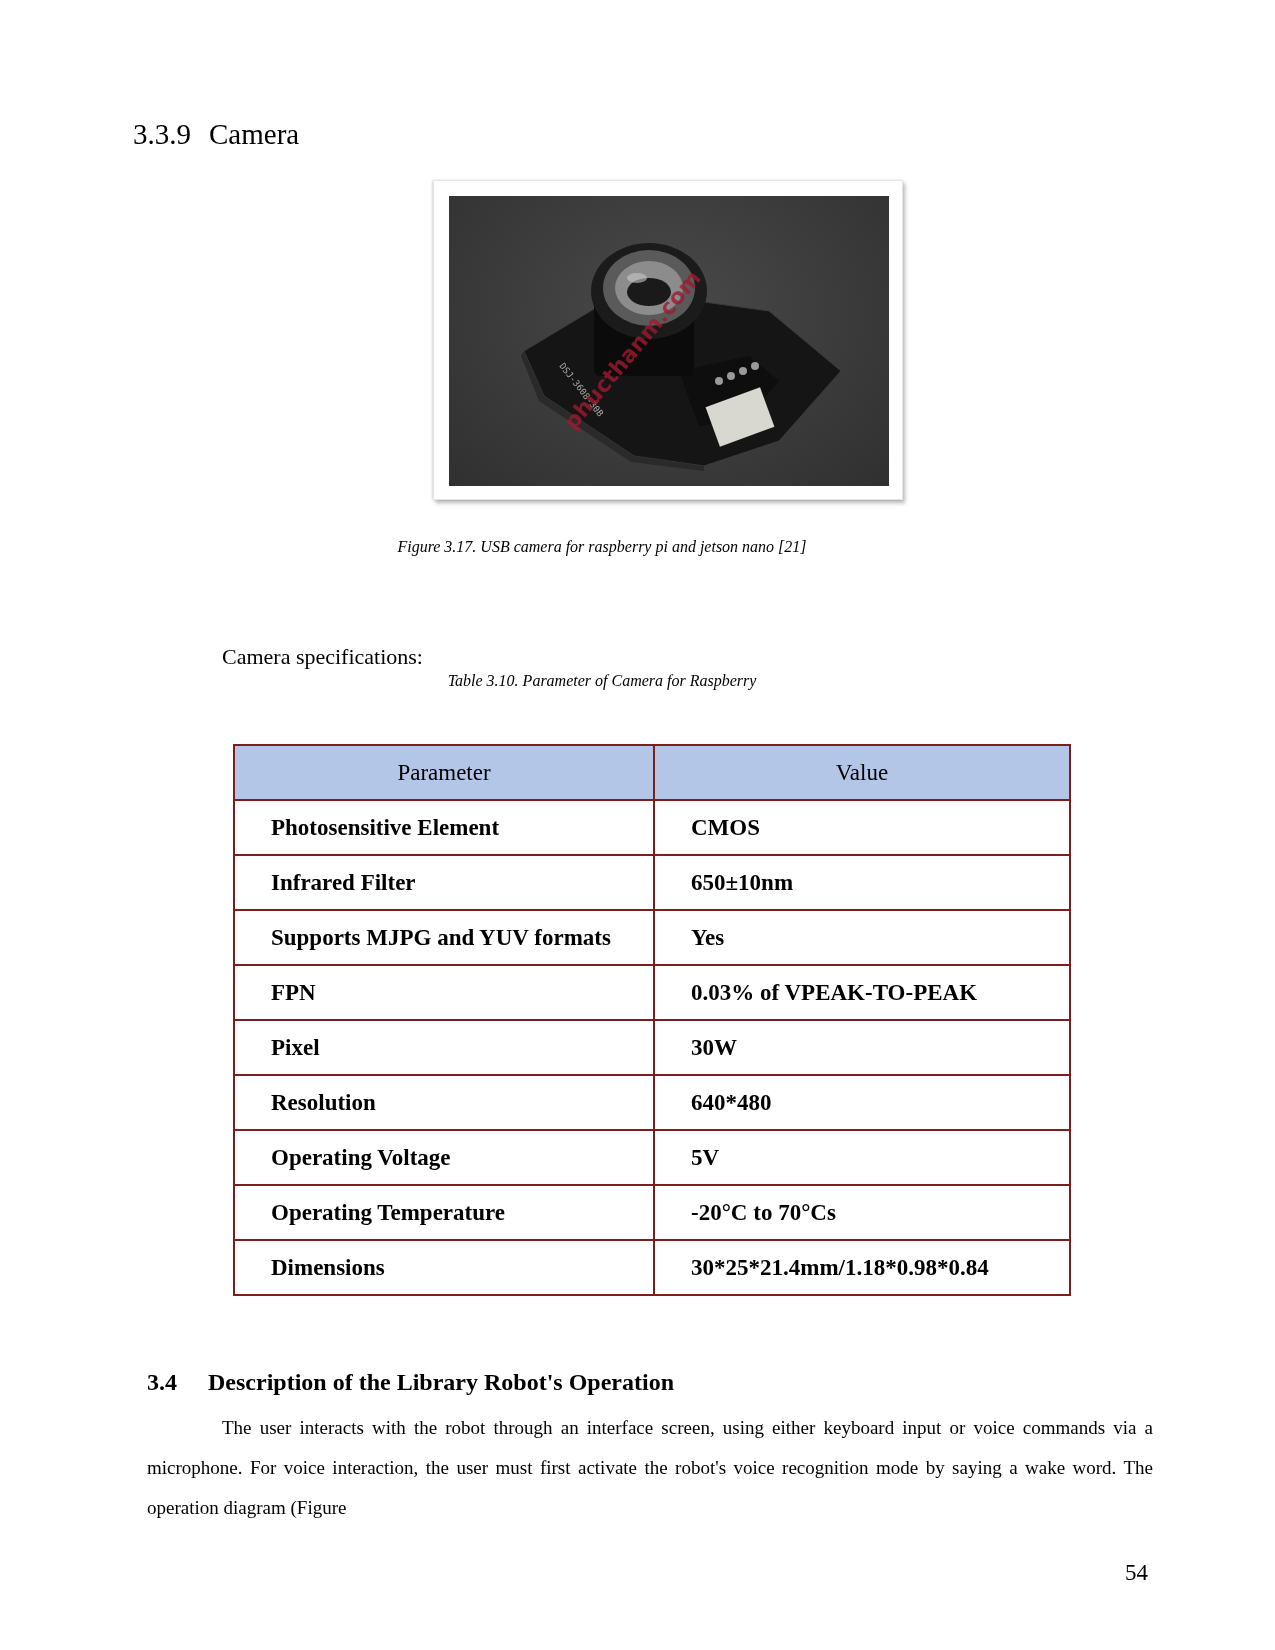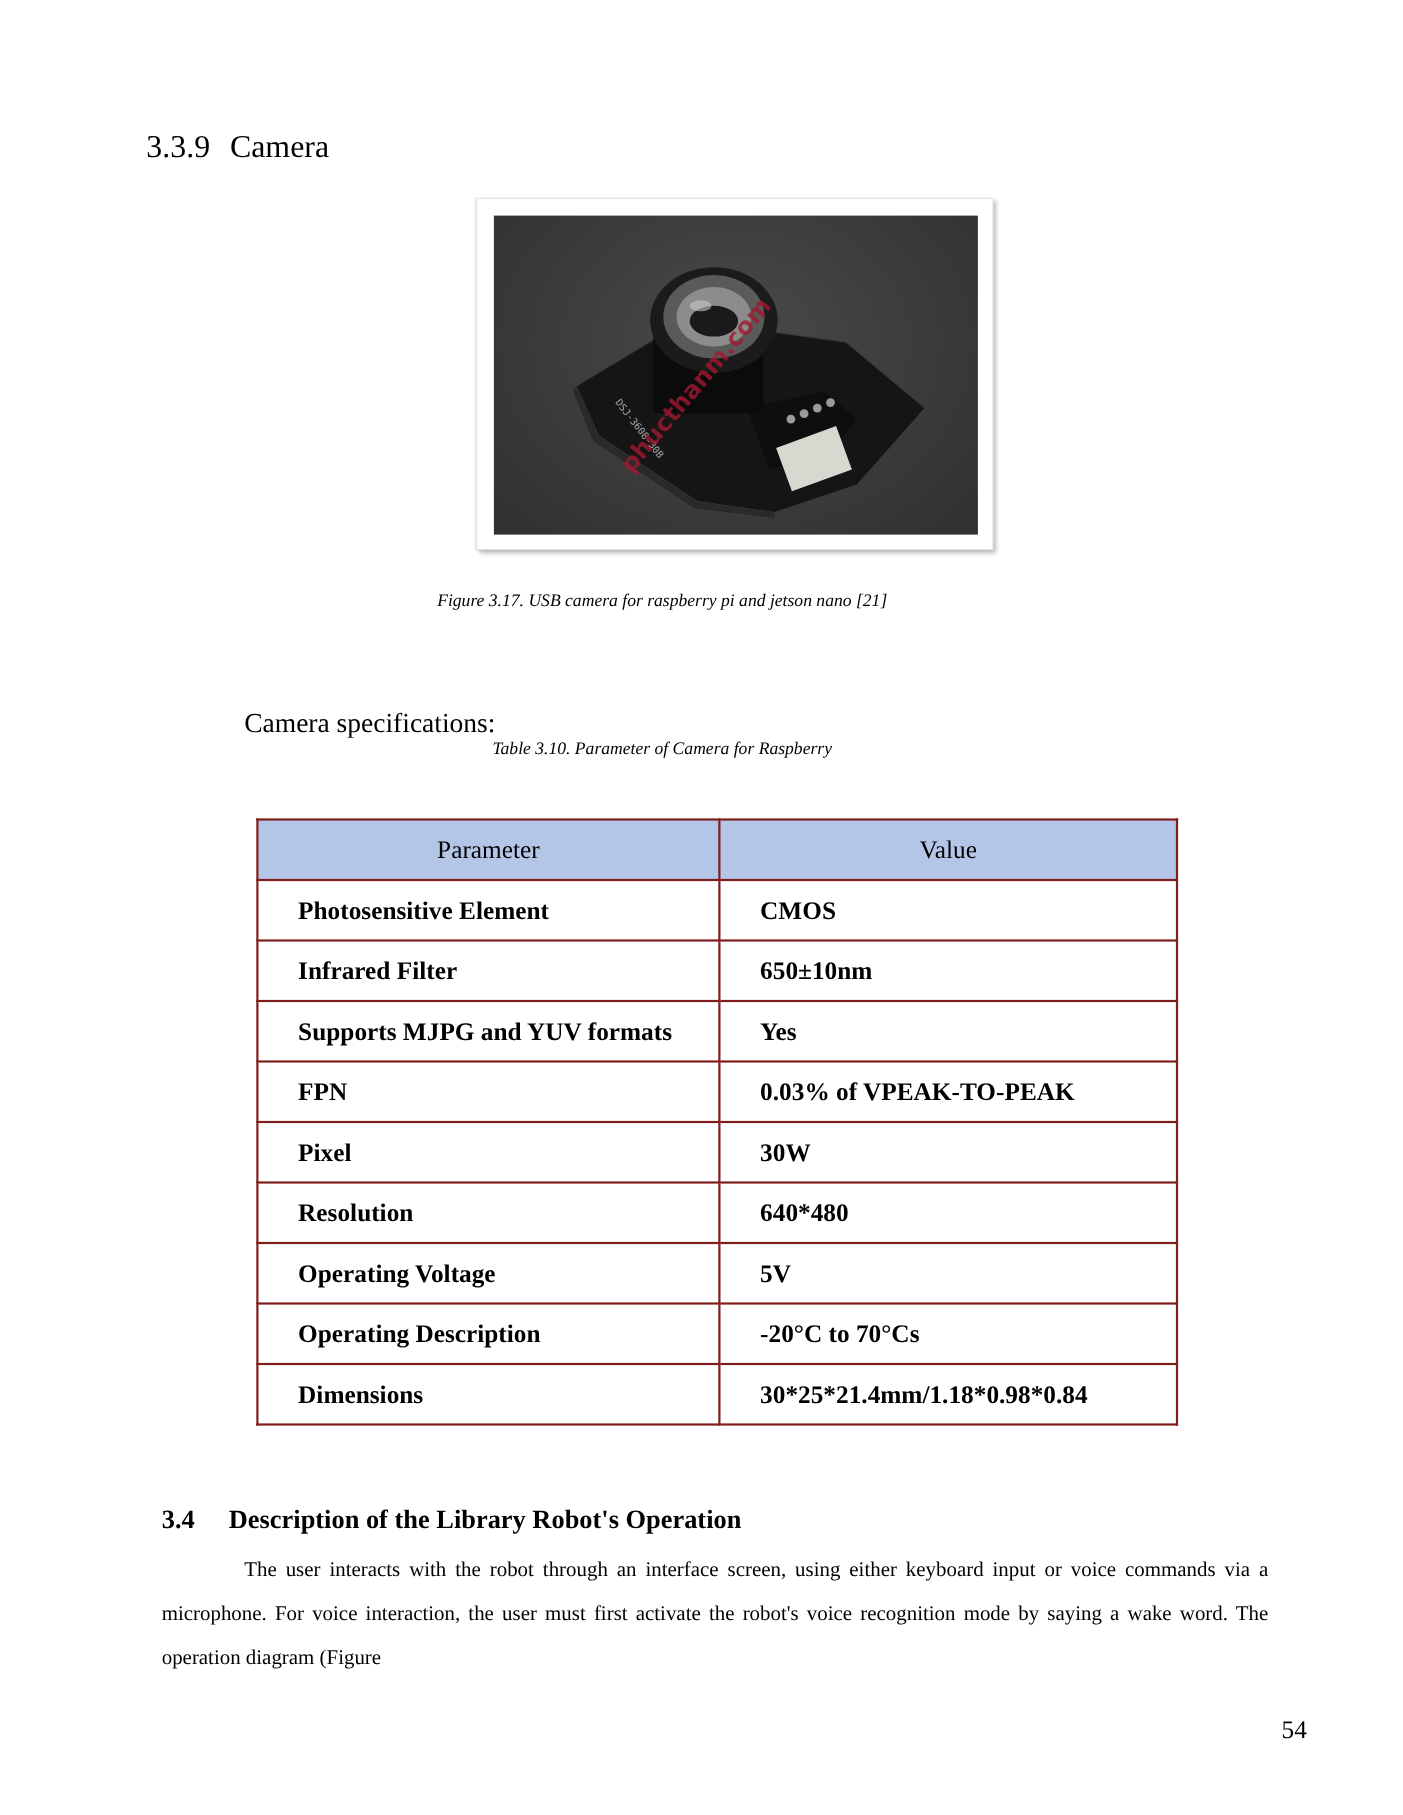--- a/index.html
+++ b/index.html
@@ -7,31 +7,31 @@
          font-family: "Liberation Serif", "DejaVu Serif", serif; color: #000; }
   .abs { position: absolute; }
   .h3 { left: 133px; top: 118px; font-size: 29px; font-weight: normal; white-space: pre; }
   .h3 .num { display: inline-block; width: 76px; }
   .fig-frame { left: 433px; top: 180px; width: 468px; height: 318px; background: #fff;
                border: 1px solid #e6e6e6; box-shadow: 2px 3px 4px rgba(0,0,0,0.28), -1px 0 2px rgba(0,0,0,0.12); }
   .photo { position: absolute; left: 15px; top: 15px; width: 440px; height: 290px;
            background: radial-gradient(ellipse at 50% 40%, #4a4a4a 0%, #3a3a3a 60%, #303030 100%); overflow: hidden; }
   .caption { left: 0; width: 1204px; text-align: center; font-style: italic; font-size: 16px; }
   .fig-caption { top: 538px; padding-left: 0; }
-  .para-label { left: 222px; top: 644px; font-size: 25px; }
+  .para-label { left: 222px; top: 644px; font-size: 22px; }
   .tbl-caption { top: 672px; font-family: Liberation Serif, serif; }
   table.spec { position: absolute; left: 233px; top: 744px; width: 838px; border-collapse: collapse; font-size: 23px; }
   table.spec th, table.spec td { border: 2px solid #7f1d1d; height: 53px; padding: 0; margin-top: 12px; }
   table.spec th { background: #b4c6e7; font-weight: normal; text-align: center; }
   table.spec td { padding-left: 36px; text-align: left; font-weight: bold; }
   table.spec col.c1 { width: 420px; }
   .h2 { left: 147px; top: 1369px; font-size: 24px; font-weight: bold; white-space: pre; }
   .h2 .num { display: inline-block; width: 61px; }
   .body-text { left: 147px; top: 1408px; width: 1006px; font-size: 19px; line-height: 40px; text-align: justify; text-indent: 75px; }
-  .page-num { left: 1125px; top: 1560px; font-size: 23px; margin-left: 40px; }
+  .page-num { left: 1125px; top: 1560px; font-size: 23px; }
 </style>
 </head>
 <body>
 
 <div class="abs h3"><span class="num">3.3.9</span><span>Camera</span></div>
 
 <div class="abs fig-frame">
   <div class="photo" title="USB camera module photo">
     <svg width="440" height="290" viewBox="0 0 440 290">
 
@@ -99,21 +99,21 @@
       </tr>
     <tr>
         <td>Resolution</td>
         <td>640*480</td>
       </tr>
     <tr>
         <td>Operating Voltage</td>
         <td>5V</td>
       </tr>
     <tr>
-        <td>Operating Description</td>
+        <td>Operating Temperature</td>
         <td>-20°C to 70°Cs</td>
       </tr>
     <tr>
         <td>Dimensions</td>
         <td>30*25*21.4mm/1.18*0.98*0.84</td>
       </tr>
   </tbody>
 </table>
 
 <div class="abs h2"><span class="num">3.4</span><span>Description of the Library Robot's Operation</span></div>

